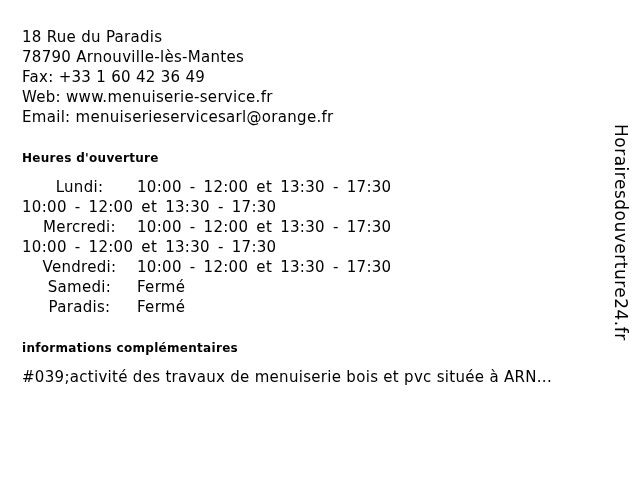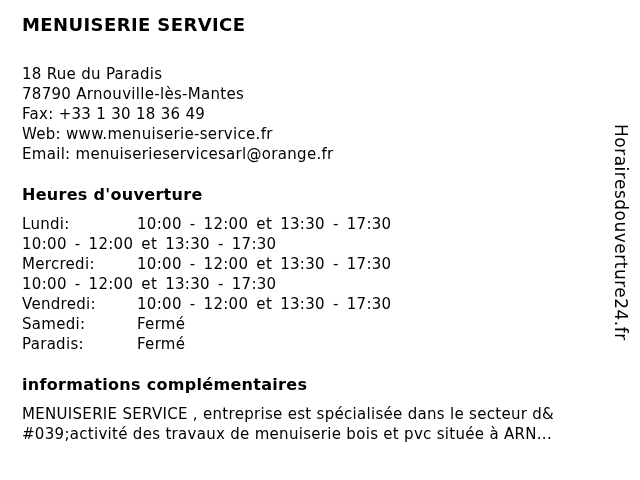--- a/index.html
+++ b/index.html
@@ -28,38 +28,39 @@
     margin: 13px 0 0 0;
     letter-spacing: 0.4px;
   }
   .contact-block {
     margin-top: 27px;
     font-size: 15px;
     line-height: 20px;
     letter-spacing: 0.3px;
   }
   .section-heading {
-    font-size: 16px;
+    font-size: 12px;
     line-height: 22px;
     font-weight: bold;
     margin: 20px 0 0 0;
     letter-spacing: 0.3px;
   }
   .hours-table {
     margin-top: 8px;
     font-size: 15px;
     line-height: 20px;
     letter-spacing: 0.3px;
   }
   .hours-row {
     display: flex;
   }
   .hours-day {
     width: 115px;
     flex: 0 0 115px;
+    text-align: center;
   }
   .hours-time {
     word-spacing: 3px;
   }
   .description {
     margin-top: 8px;
     font-size: 15px;
     line-height: 20px;
     letter-spacing: 0.3px;
     white-space: nowrap;
@@ -73,26 +74,25 @@
     line-height: 23px;
     letter-spacing: 0.5px;
     color: #000000;
   }
 </style>
 </head>
 <body>
 
 <div class="content">
 
-  <h1 class="page-title">MENUISERIE SERVICE</h1>
 
   <div class="contact-block">
     <div>18 Rue du Paradis</div>
     <div>78790 Arnouville-lès-Mantes</div>
-    <div>Fax: +33 1 30 18 36 49</div>
+    <div>Fax: +33 1 60 42 36 49</div>
     <div>Web: www.menuiserie-service.fr</div>
     <div>Email: menuiserieservicesarl@orange.fr</div>
   </div>
 
   <h2 class="section-heading">Heures d'ouverture</h2>
 
   <div class="hours-table">
     <div class="hours-row">
       <span class="hours-day">Lundi:</span>
       <span class="hours-time">10:00 - 12:00 et 13:30 - 17:30</span>
@@ -117,19 +117,18 @@
     </div>
     <div class="hours-row">
       <span class="hours-day">Paradis:</span>
       <span class="hours-time">Fermé</span>
     </div>
   </div>
 
   <h2 class="section-heading">informations complémentaires</h2>
 
   <div class="description">
-    <div>MENUISERIE SERVICE , entreprise est spécialisée dans le secteur d&amp;</div>
     <div>#039;activité des travaux de menuiserie bois et pvc située à ARN...</div>
   </div>
 
 </div>
 
 <div class="watermark">Horairesdouverture24.fr</div>
 
 </body></html>

